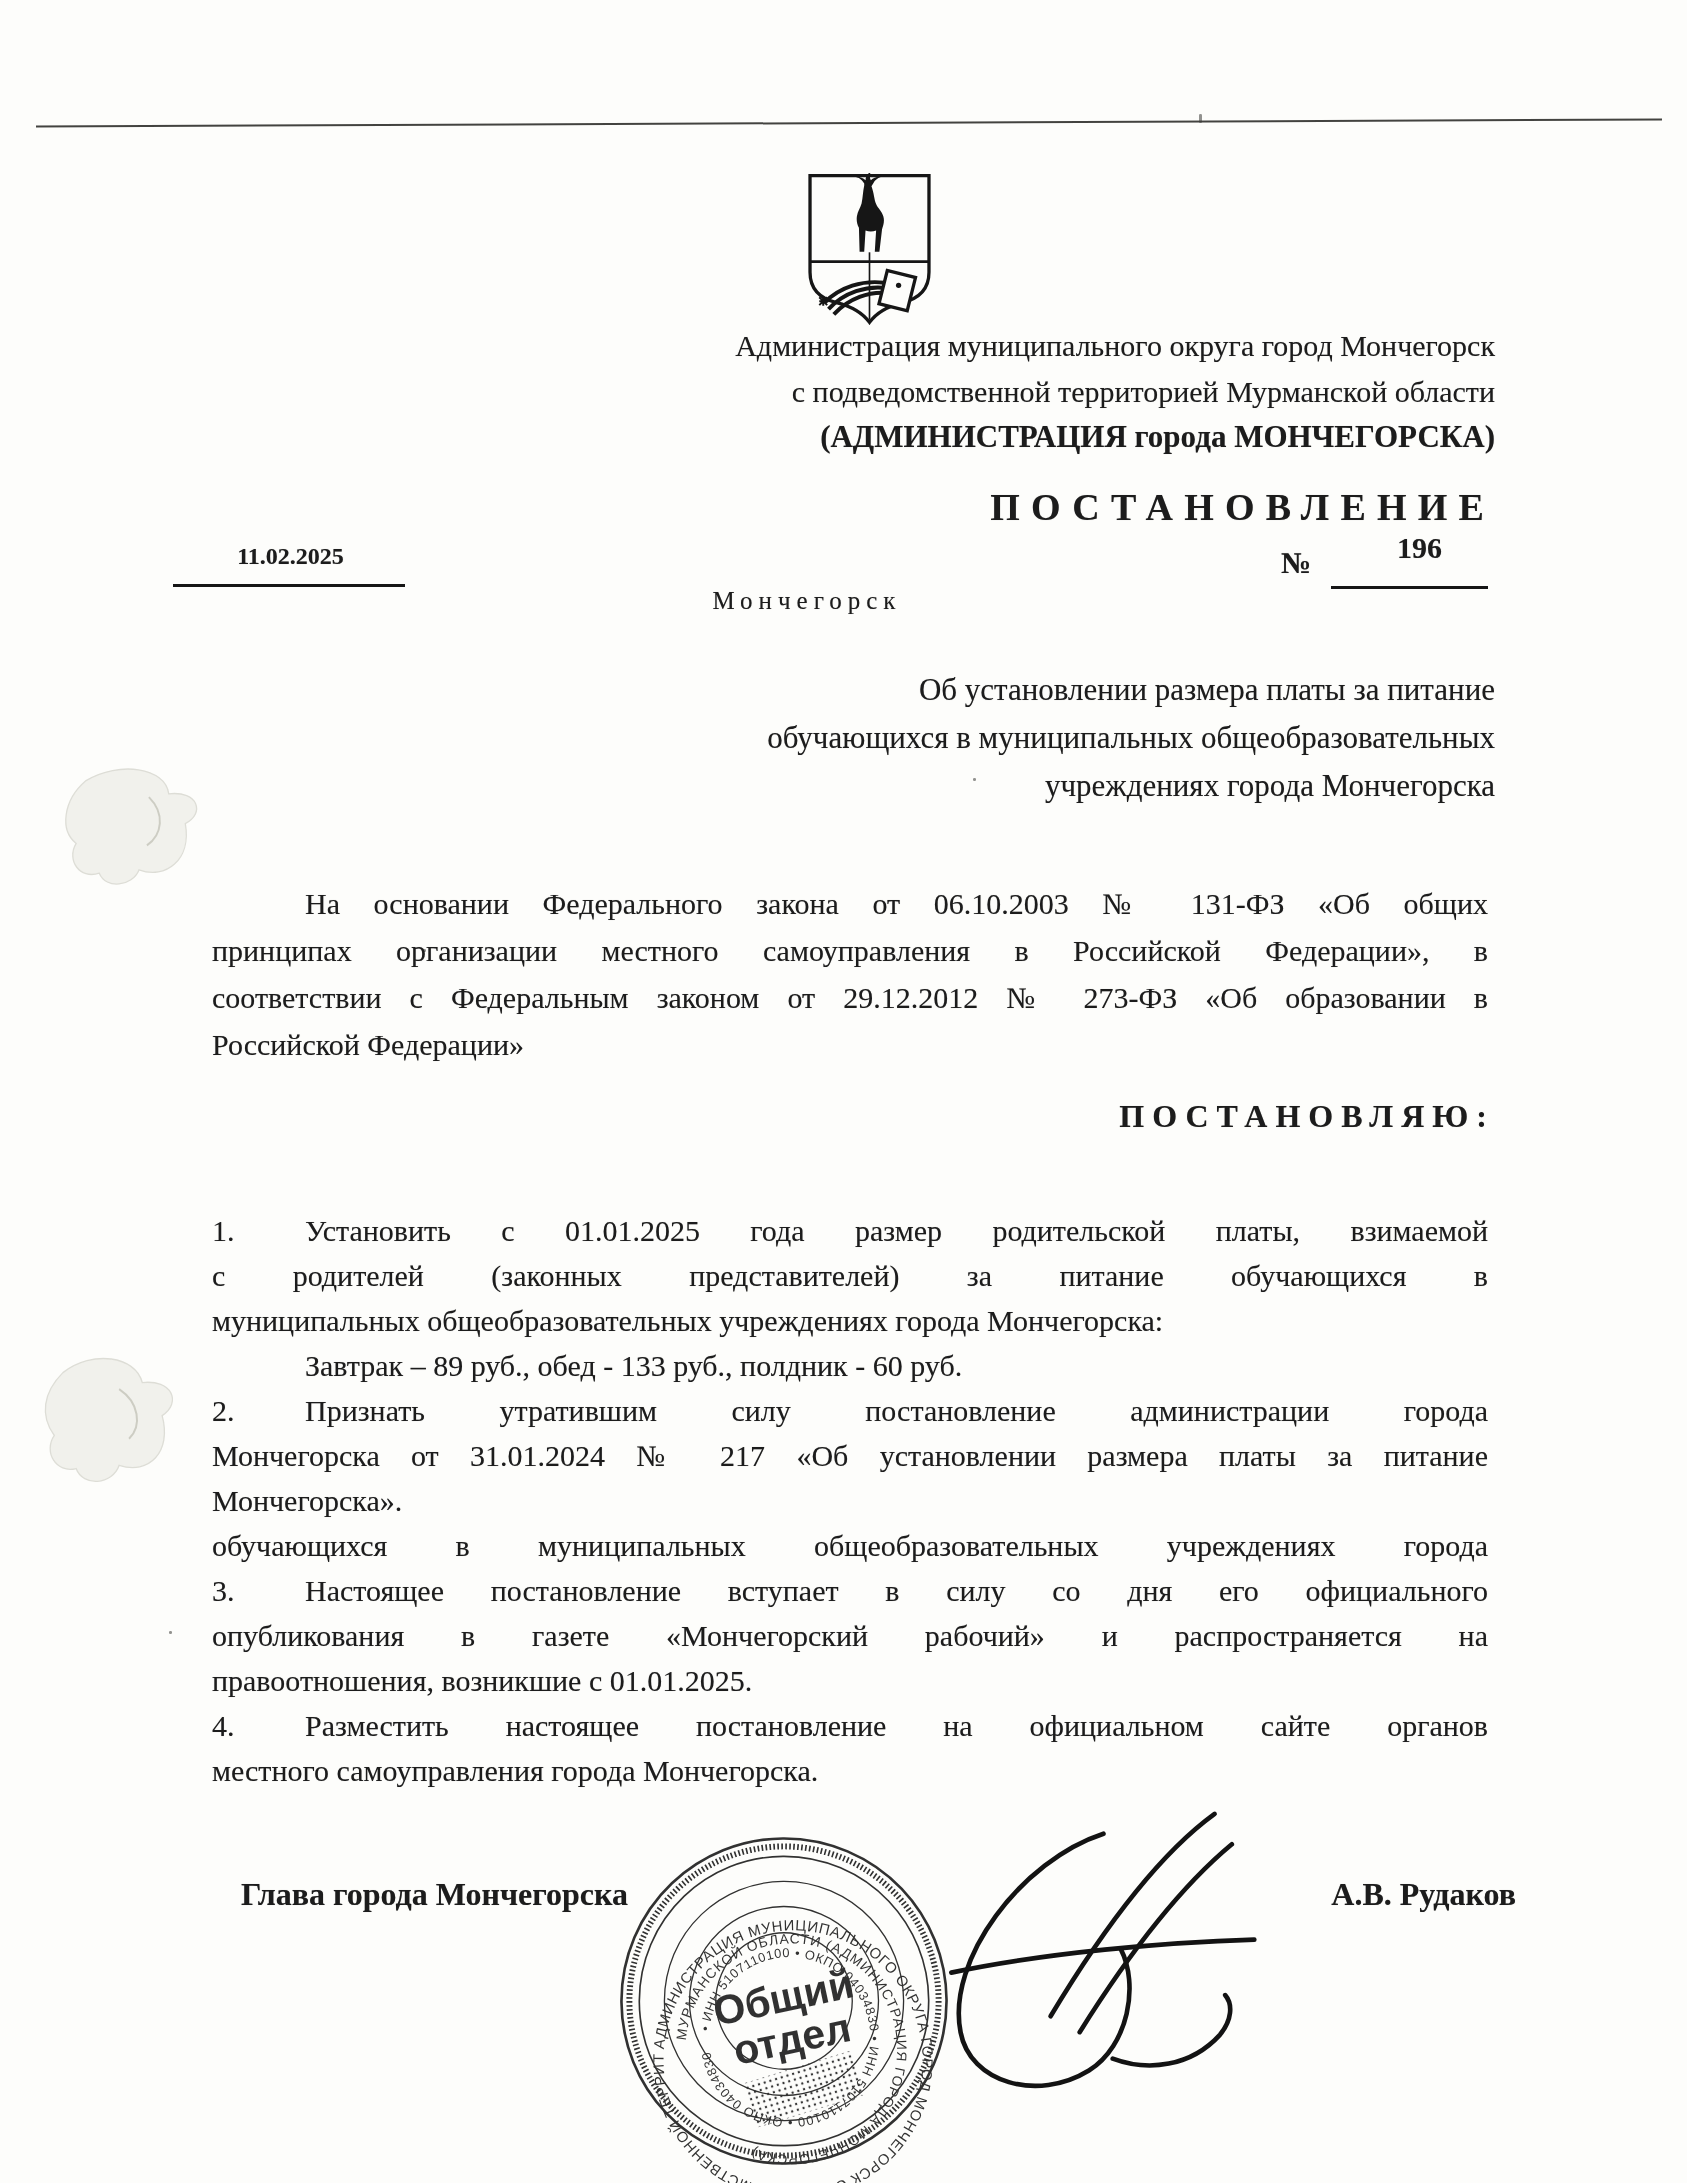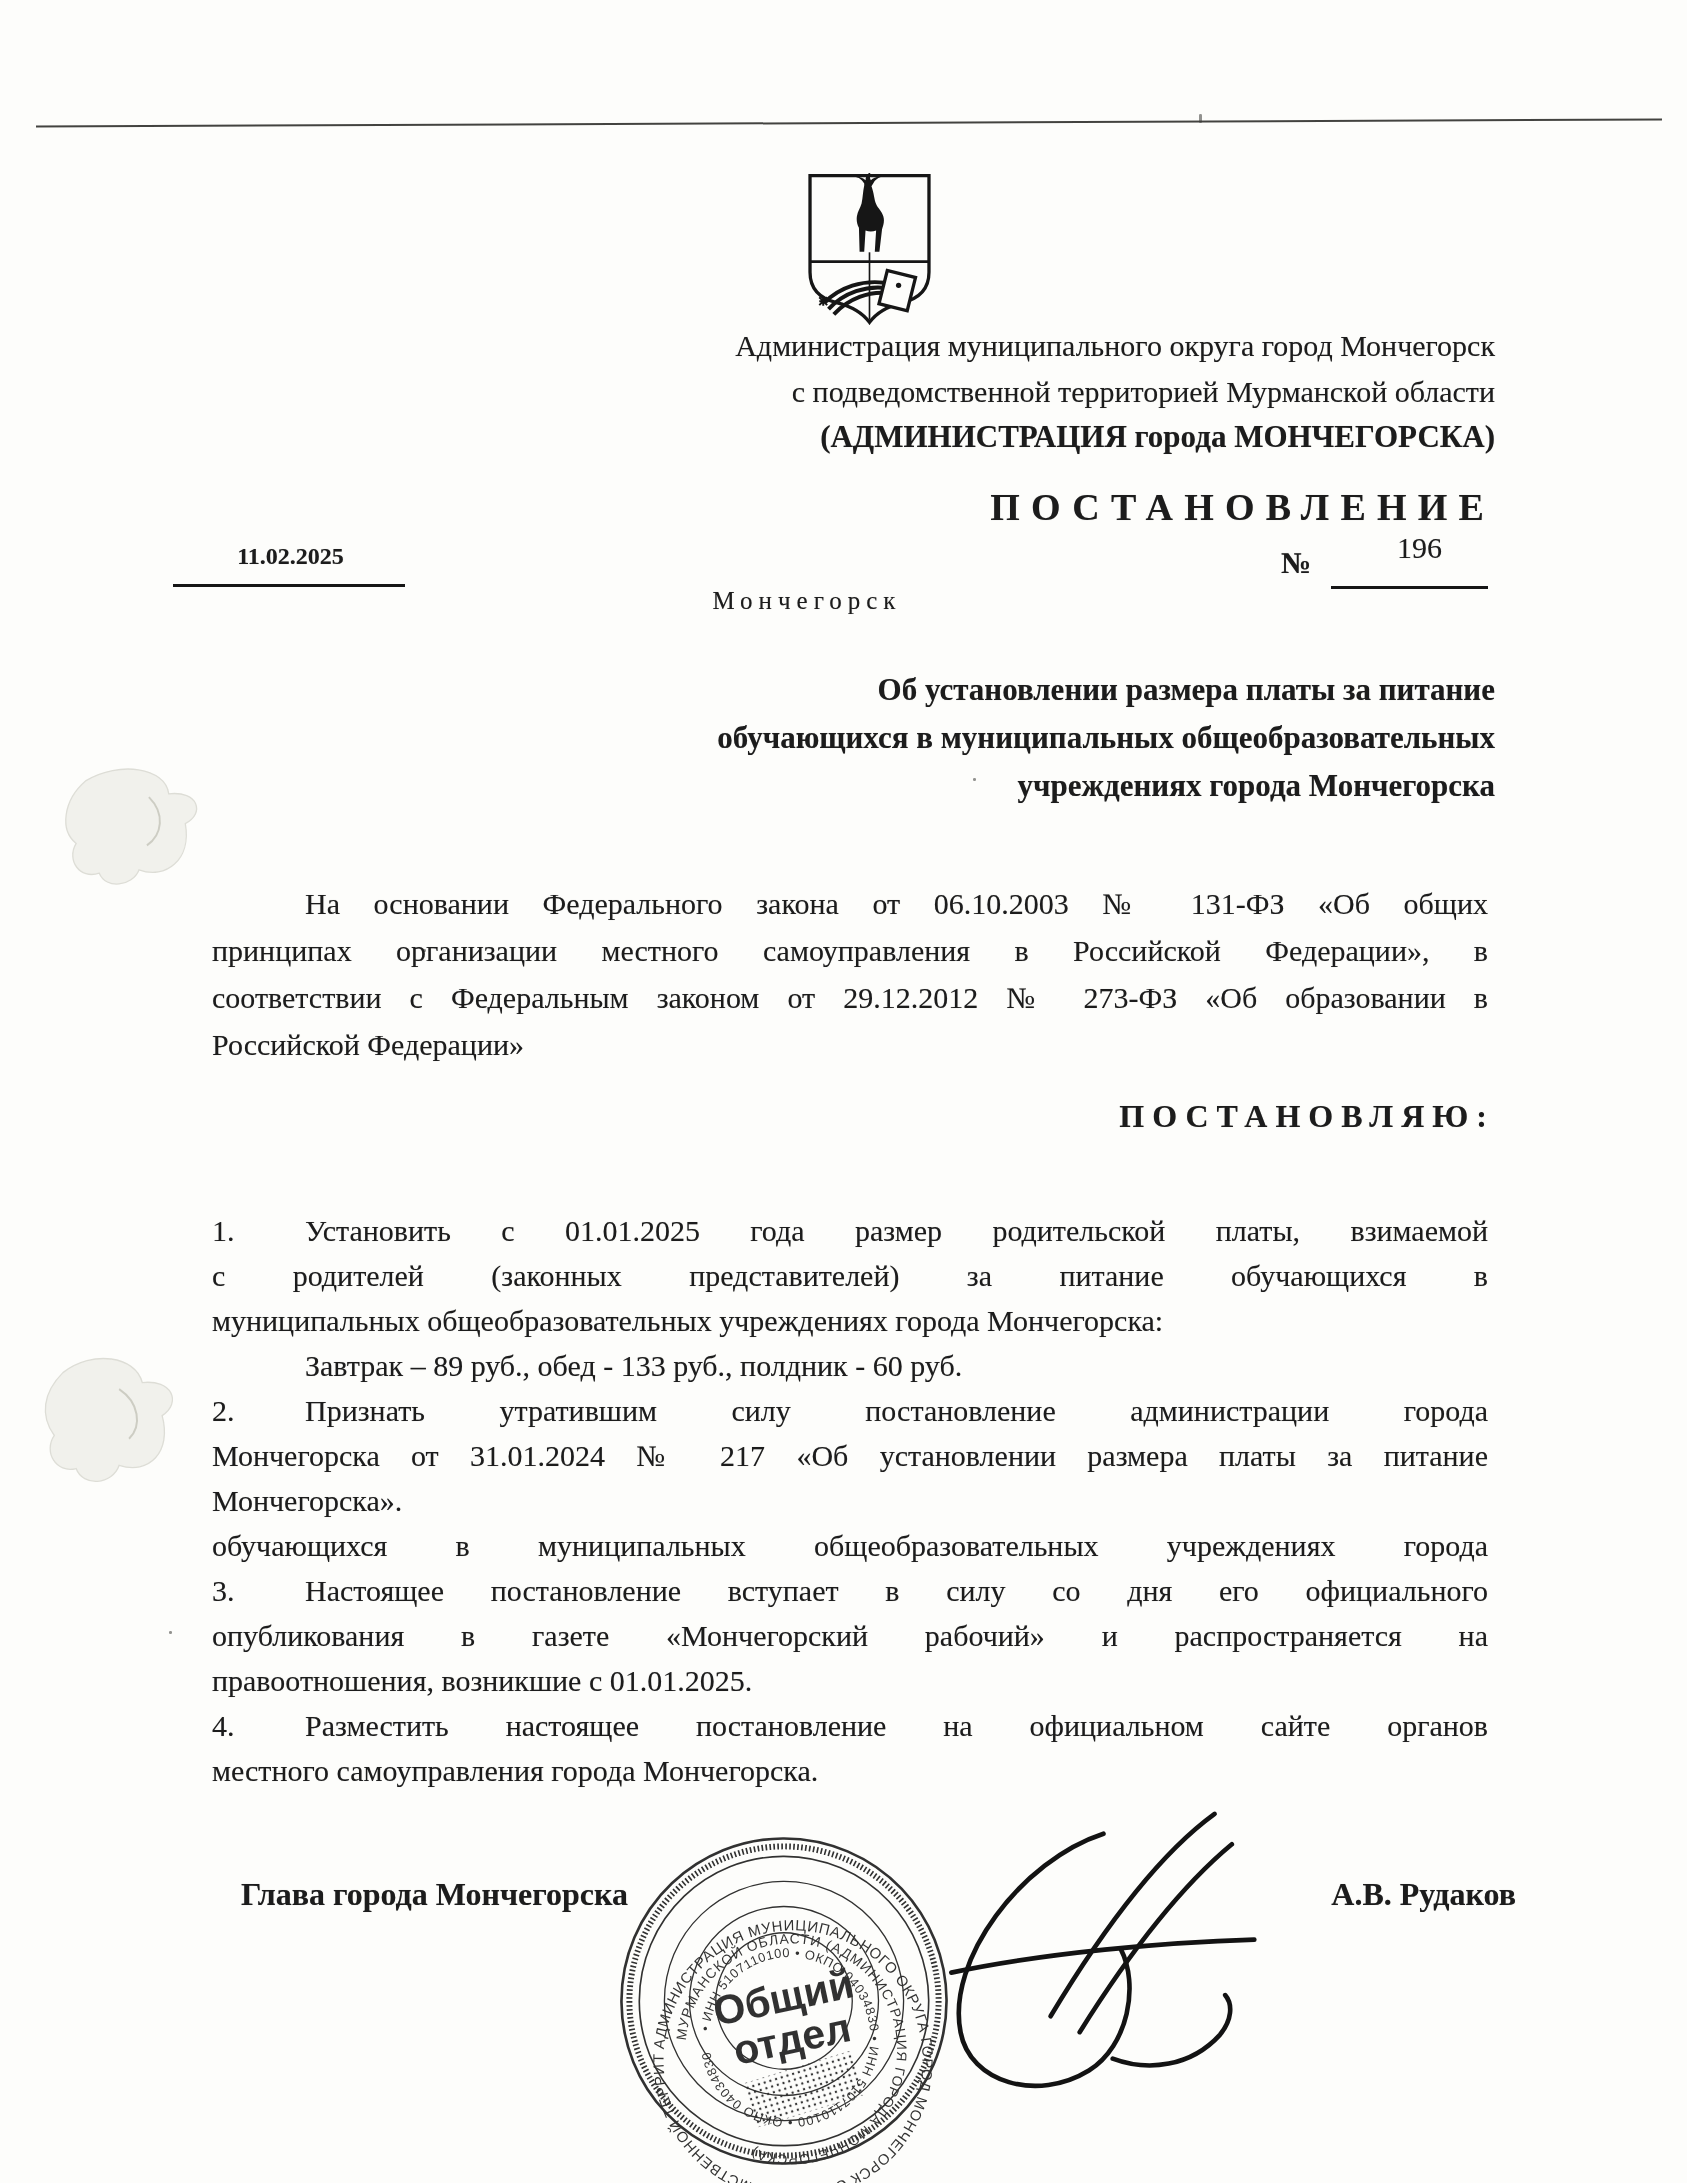--- a/index.html
+++ b/index.html
@@ -16,25 +16,25 @@
 
   .org1{top:329px;font-size:30px;}
   .org2{top:375px;font-size:30px;}
   .org3{top:419px;font-size:31px;font-weight:bold;}
   .doctype{top:485px;font-size:38px;font-weight:bold;letter-spacing:11.2px;}
 
   .date{left:198px;top:543px;width:185px;text-align:center;font-size:24px;font-weight:bold;}
   .rule{height:2.6px;background:#161616;}
   .date-rule{left:173px;top:584px;width:232px;}
   .numsign{left:1281px;top:546px;font-size:30px;font-weight:bold;}
-  .numval{left:1383px;top:531px;width:73px;text-align:center;font-size:30px;font-weight:normal;}
+  .numval{left:1383px;top:531px;width:73px;text-align:center;font-size:30px;font-weight:bold;}
   .num-rule{left:1331px;top:586px;width:157px;}
   .city{left:701px;top:587px;width:212px;text-align:center;font-size:25px;letter-spacing:6px;}
 
-  .title{top:666px;font-size:31px;font-weight:bold;line-height:48px;}
+  .title{top:666px;font-size:31px;font-weight:normal;line-height:48px;}
 
   .bodyblock{left:212px;width:1276px;font-size:30px;}
   .preamble{top:880px;line-height:47px;}
   .items{top:1208px;line-height:45px;}
   .line{white-space:normal;}
   .j{text-align:justify;text-align-last:justify;}
   .ind{text-indent:93px;}
   .inum{display:inline-block;width:93px;text-indent:0;}
 
   .resolve{top:1098px;font-size:32px;font-weight:bold;letter-spacing:8px;}

